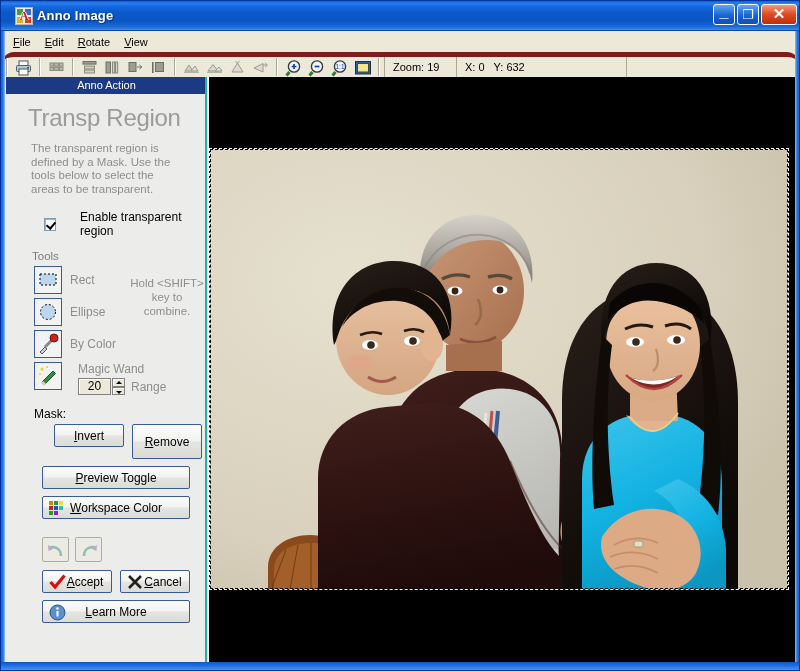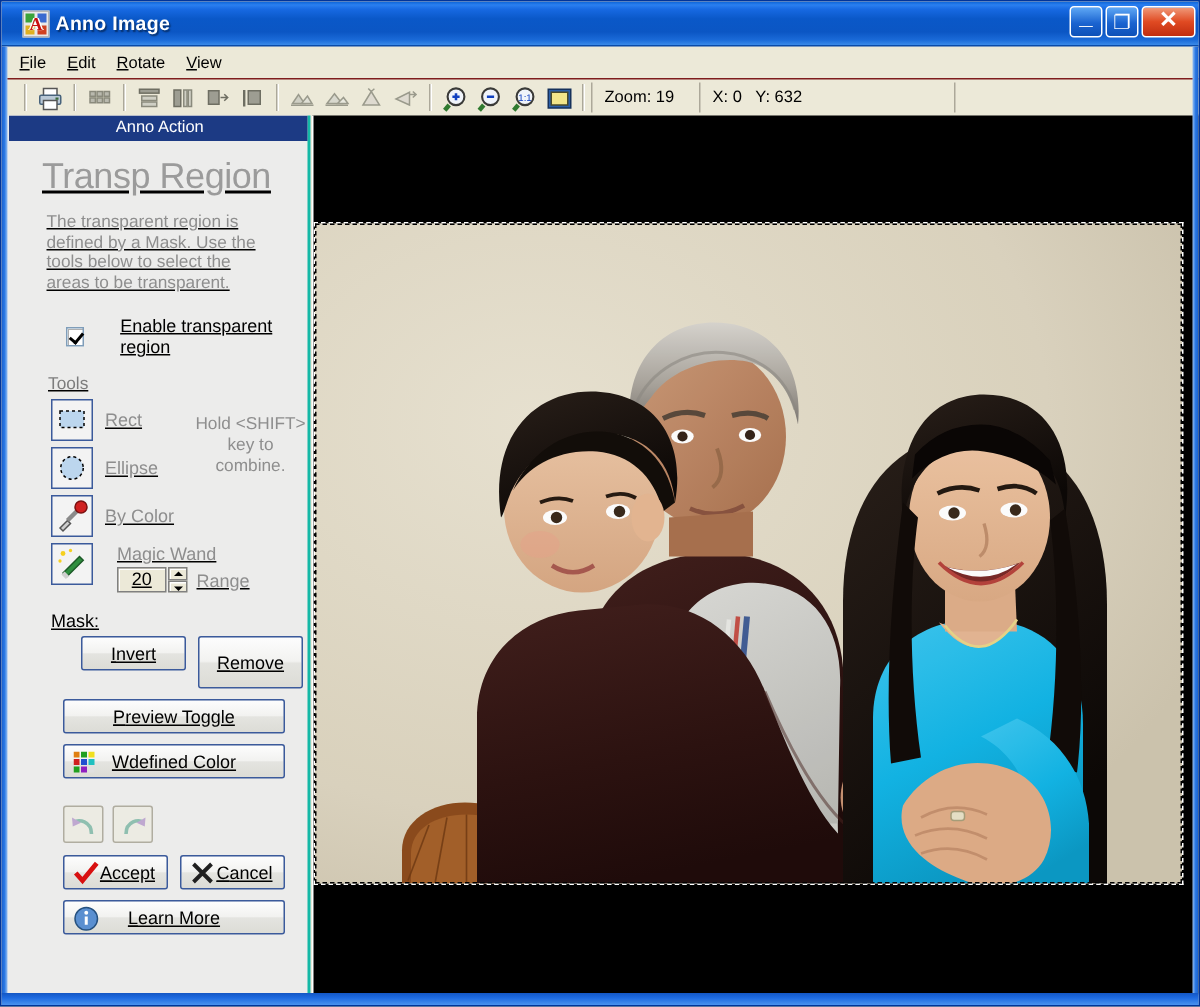--- a/index.html
+++ b/index.html
@@ -118,24 +118,25 @@
   .menu-item u { text-decoration: underline; }
 
   
   .toolbar {
     position: absolute;
     left: 1px; top: 51px;
     width: 797px;
     height: 24px;
     box-sizing: border-box;
     background: #ece9d8;
-    border-top: 1px solid #7f1d1d;
+    border-top: 5px solid #7f1d1d;
     display: flex;
     align-items: center;
-    padding-left: 10px;
+    padding-left: 0;
+    border-radius: 12px;
   }
   .tsep {
     width: 1px; height: 18px;
     background: #aca899;
     border-right: 1px solid #ffffff;
     margin: 0 4px;
   }
   .tbtn {
     width: 23px; height: 22px;
     position: relative;
@@ -177,21 +178,21 @@
     font: 11px "Liberation Sans", sans-serif;
     text-align: center;
     line-height: 17px;
   }
   .sb-left-edge {
     position: absolute;
     left: 0; top: 0;
     width: 4px; height: 586px;
     background: linear-gradient(to right, #ffffff 0, #ffffff 1px, #2f6bd8 1px, #1a4fb0 3px, #ececeb 3px);
   }
-  .sb-body { position: absolute; left: 4px; top: 17px; width: 201px; text-decoration: underline; }
+  .sb-body { position: absolute; left: 4px; top: 17px; width: 201px; }
 
   .sb-title {
     font: 24px "Liberation Sans", sans-serif;
     color: #9b9b9b;
     padding: 10px 0 0 22px;
     letter-spacing: -0.3px;
   }
   .sb-desc {
     font: 11.5px "Liberation Sans", sans-serif;
     color: #8e8e8e;
@@ -646,21 +647,21 @@
             <rect x="5" y="0" width="4" height="4" fill="#20a020"></rect>
             <rect x="10" y="0" width="4" height="4" fill="#f0e020"></rect>
             <rect x="0" y="5" width="4" height="4" fill="#d02020"></rect>
             <rect x="5" y="5" width="4" height="4" fill="#2050d0"></rect>
             <rect x="10" y="5" width="4" height="4" fill="#20c0c0"></rect>
             <rect x="0" y="10" width="4" height="4" fill="#20a020"></rect>
             <rect x="5" y="10" width="4" height="4" fill="#9020c0"></rect>
             <rect x="10" y="10" width="4" height="4" fill="#e0e0e0"></rect>
           </svg>
         </span>
-        <span><u>W</u><span>defined Color</span></span>
+        <span><u>W</u><span>orkspace Color</span></span>
       </div>
 
       <div class="undo-row">
         <div class="icon-btn">
           <svg width="21" height="19" viewBox="0 0 21 19" style="position:absolute;left:3px;top:3px">
             <path d="M15 15 C15 6, 6 5, 4 7" fill="none" stroke="#8fbfb0" stroke-width="2.4"></path>
             <path d="M2 4 L2.5 10 L8 7.5 Z" fill="#bfa8d0"></path>
           </svg>
         </div>
         <div class="icon-btn">

